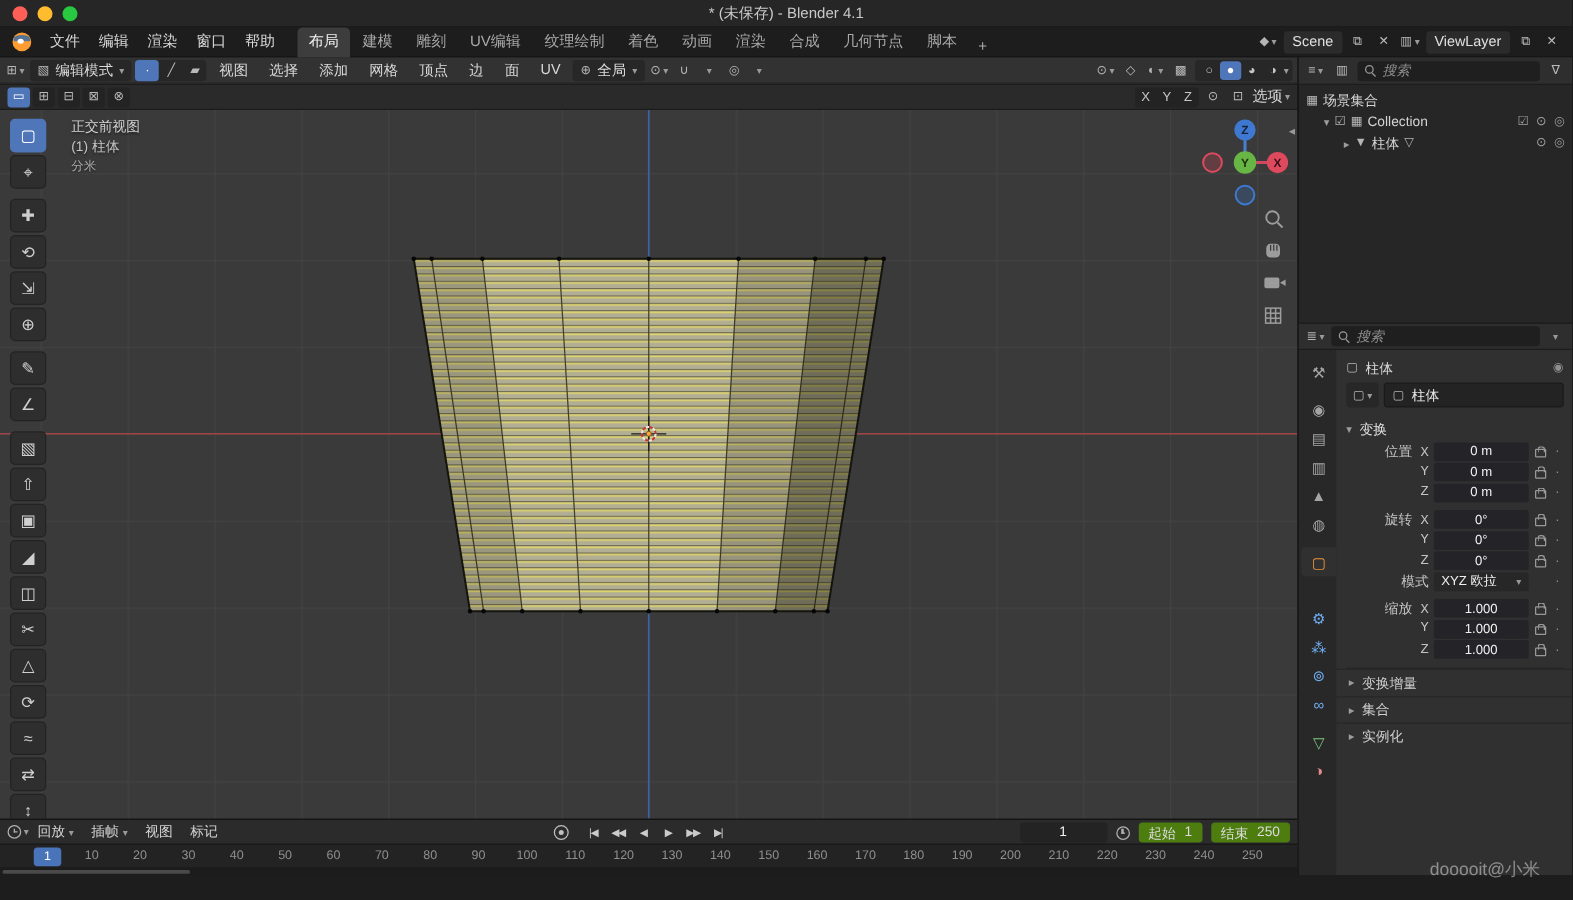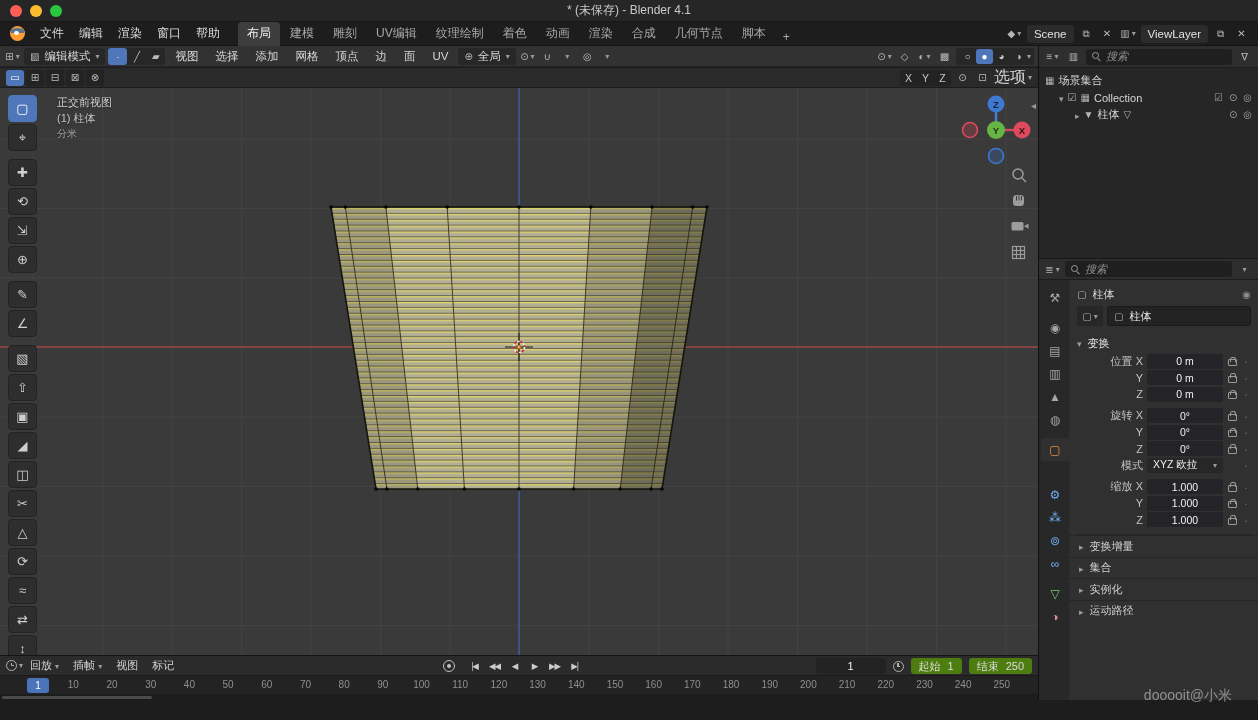--- a/index.html
+++ b/index.html
@@ -82,21 +82,21 @@
   .ptabs .ptab:nth-child(8) { margin-top:22px; }
   .pcontent { flex:1; background:#303030; padding:4px 7px 0 8px; overflow:hidden; }
   .crumb { display:flex; align-items:center; gap:6px; height:20px; color:#dadada; }
   .pin { margin-left:auto; color:#8f8f8f; font-size:10px; }
   .name-row { display:flex; gap:4px; margin:2px 0 7px; }
   .mini-btn { width:26px; height:20px; background:#272727; border-radius:3px; display:flex; align-items:center; justify-content:center; gap:2px; color:#bbb; font-size:10px; }
   .name-field { flex:1; display:flex; align-items:center; gap:6px; background:#232323; border:1px solid #1a1a1a; border-radius:3px; height:20px; padding:0 6px; color:#e8e8e8; }
   .section-head { display:flex; align-items:center; gap:6px; height:20px; color:#e2e2e2; }
   .tgroup { margin-bottom:5px; }
   .trow { display:flex; align-items:center; height:16.5px; gap:4px; }
-  .trow .lbl { width:66px; text-align:right; color:#c3c3c3; flex:none; }
+  .trow .lbl { width:66px; text-align:right; color:#c3c3c3; flex:none;font-family:Liberation Mono, monospace; }
   .trow .val { width:76px; height:15px; background:#242428; border-radius:2px; display:flex; align-items:center; justify-content:center; color:#f0f0f0; flex:none; font-size:10.5px; }
   .trow .val.drop { justify-content:space-between; padding:0 6px; background:#272727; }
   .lock { width:10px; height:12px; position:relative; flex:none; }
   .lock::after { content:""; position:absolute; left:1px; bottom:1px; width:7px; height:5px; border:1px solid #999; border-radius:1px; }
   .lock::before { content:""; position:absolute; left:2.5px; bottom:5.5px; width:4px; height:4px; border:1px solid #999; border-bottom:none; border-radius:2.5px 2.5px 0 0; }
   .lock.hidden { visibility:hidden; }
   .anim-dot { width:10px; text-align:center; color:#8c8c8c; flex:none; }
   .anim-dot::before { content:"∙"; }
   .i-caret::before { content:"▸"; font-size:9px; color:#9c9c9c; }
   .i-down::before { content:"▾"; font-size:9px; color:#9c9c9c; }
@@ -251,21 +251,21 @@
     <span class="ts-btn">⊗</span>
     <div class="right-cluster">
       <div class="mirror-group">
         <span class="mirror-btn">X</span>
           <span class="mirror-btn">Y</span>
           <span class="mirror-btn">Z</span>
       </div>
       <span class="icon-btn">⊙</span>
       <span class="icon-btn">⊡</span>
       <span class="icon-btn">
-          <span style="font-size:16px;color:#d4d4d4">选项</span>
+          <span style="font-size:12px;color:#d4d4d4">选项</span>
           <span class="dd">▾</span>
         </span>
     </div>
   </div>
 
   <div class="viewport">
     <svg class="scene" width="1038" height="567">
       <defs>
         <pattern id="gridp" x="32.5" y="50.5" width="69.5" height="69.5" patternUnits="userSpaceOnUse">
           <path d="M0 .5 H69.5 M.5 0 V69.5" stroke="#424242" stroke-width="1" fill="none"></path>
@@ -562,24 +562,20 @@
               <span>变换增量</span>
             </div>
             <div class="collapse-row">
               <span class="i-caret"></span>
               <span>集合</span>
             </div>
             <div class="collapse-row">
               <span class="i-caret"></span>
               <span>实例化</span>
             </div>
-            <div class="collapse-row">
-              <span class="i-caret"></span>
-              <span>运动路径</span>
-            </div>
         </div>
       </div>
     </div>
   </div>
 
   <div class="timeline">
     <span class="icon-btn">
         <span class="clockicon"></span>
         <span class="dd">▾</span>
       </span>

